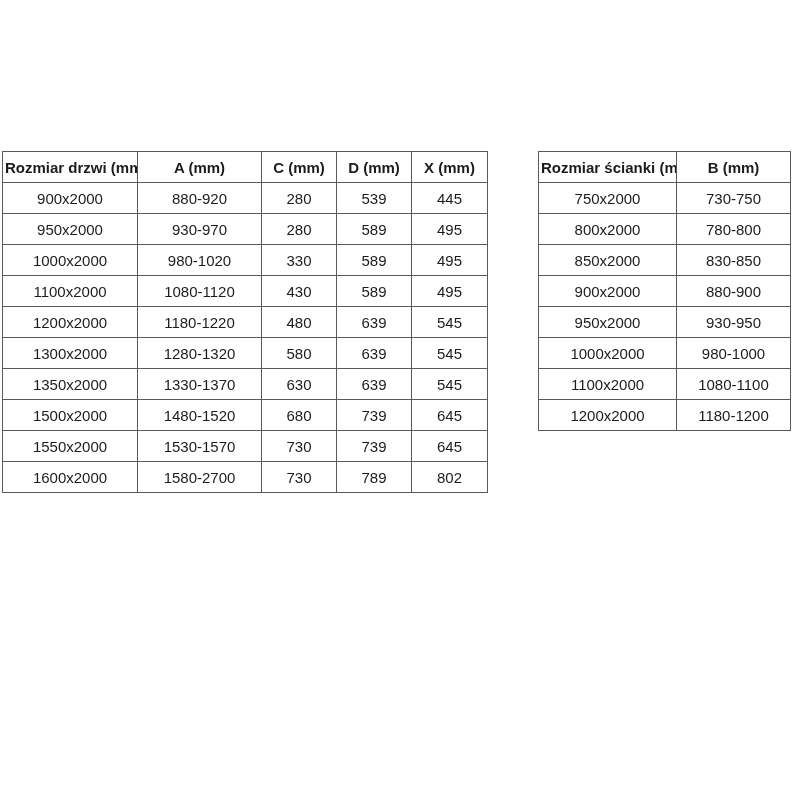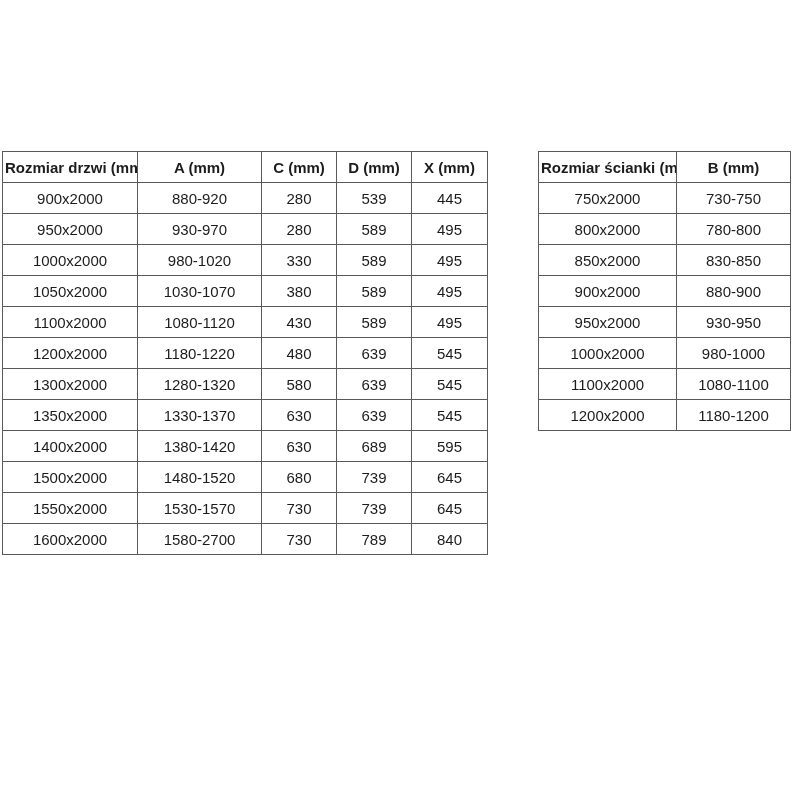--- a/index.html
+++ b/index.html
@@ -93,27 +93,20 @@
           <td>495</td>
         </tr>
         <tr>
           <td>1000x2000</td>
           <td>980-1020</td>
           <td>330</td>
           <td>589</td>
           <td>495</td>
         </tr>
         <tr>
-          <td>1050x2000</td>
-          <td>1030-1070</td>
-          <td>380</td>
-          <td>589</td>
-          <td>495</td>
-        </tr>
-        <tr>
           <td>1100x2000</td>
           <td>1080-1120</td>
           <td>430</td>
           <td>589</td>
           <td>495</td>
         </tr>
         <tr>
           <td>1200x2000</td>
           <td>1180-1220</td>
           <td>480</td>
@@ -128,46 +121,39 @@
           <td>545</td>
         </tr>
         <tr>
           <td>1350x2000</td>
           <td>1330-1370</td>
           <td>630</td>
           <td>639</td>
           <td>545</td>
         </tr>
         <tr>
-          <td>1400x2000</td>
-          <td>1380-1420</td>
-          <td>630</td>
-          <td>689</td>
-          <td>595</td>
-        </tr>
-        <tr>
           <td>1500x2000</td>
           <td>1480-1520</td>
           <td>680</td>
           <td>739</td>
           <td>645</td>
         </tr>
         <tr>
           <td>1550x2000</td>
           <td>1530-1570</td>
           <td>730</td>
           <td>739</td>
           <td>645</td>
         </tr>
         <tr>
           <td>1600x2000</td>
           <td>1580-2700</td>
           <td>730</td>
           <td>789</td>
-          <td>840</td>
+          <td>802</td>
         </tr>
       </tbody>
   </table>
 
   <table class="spec" id="wall-table">
     <colgroup>
         <col>
         <col>
       </colgroup>
     <thead>

